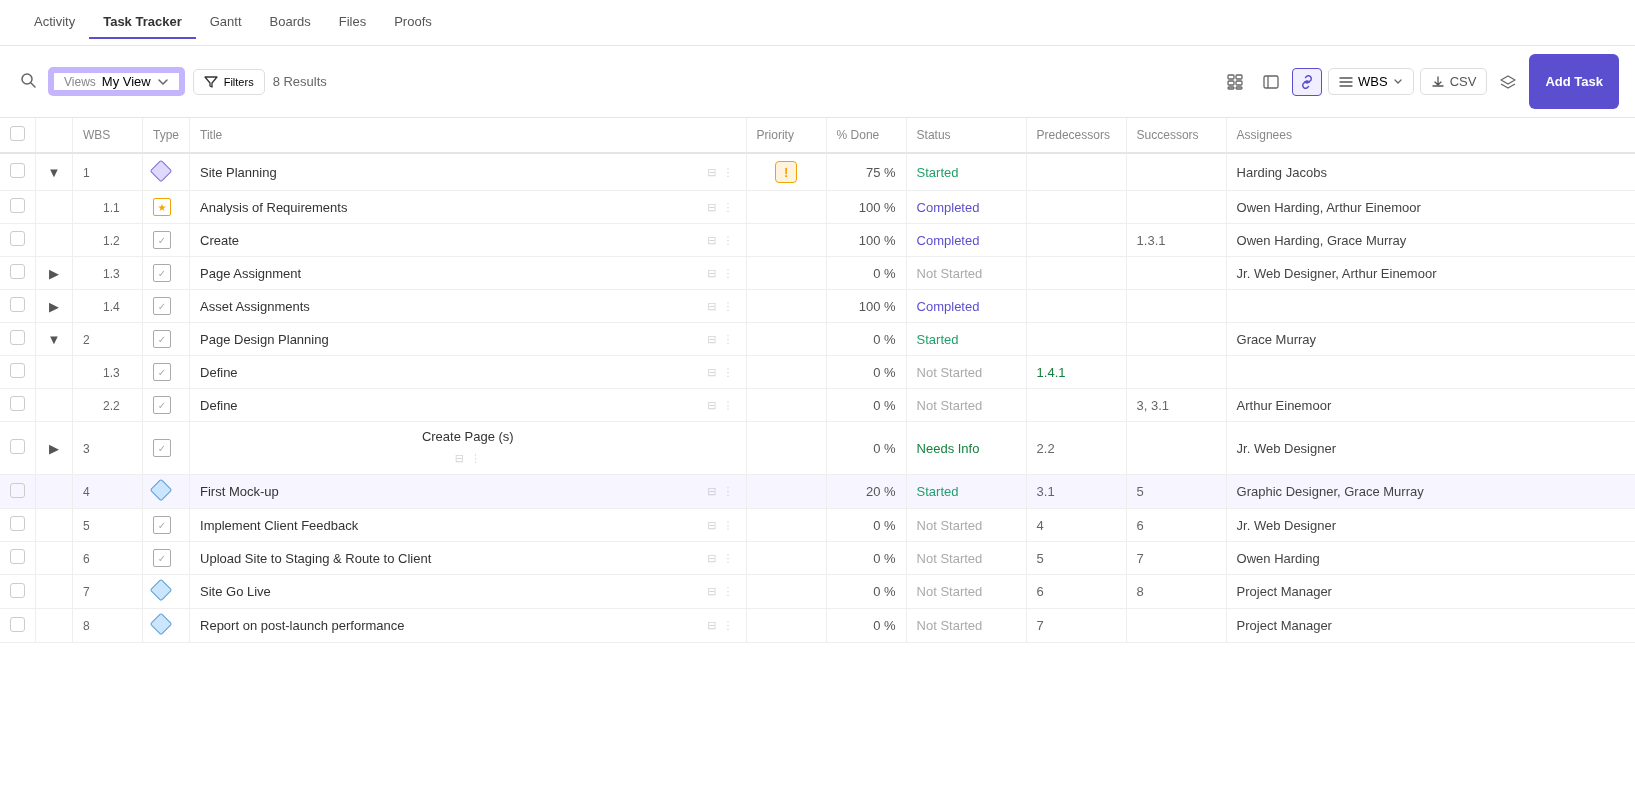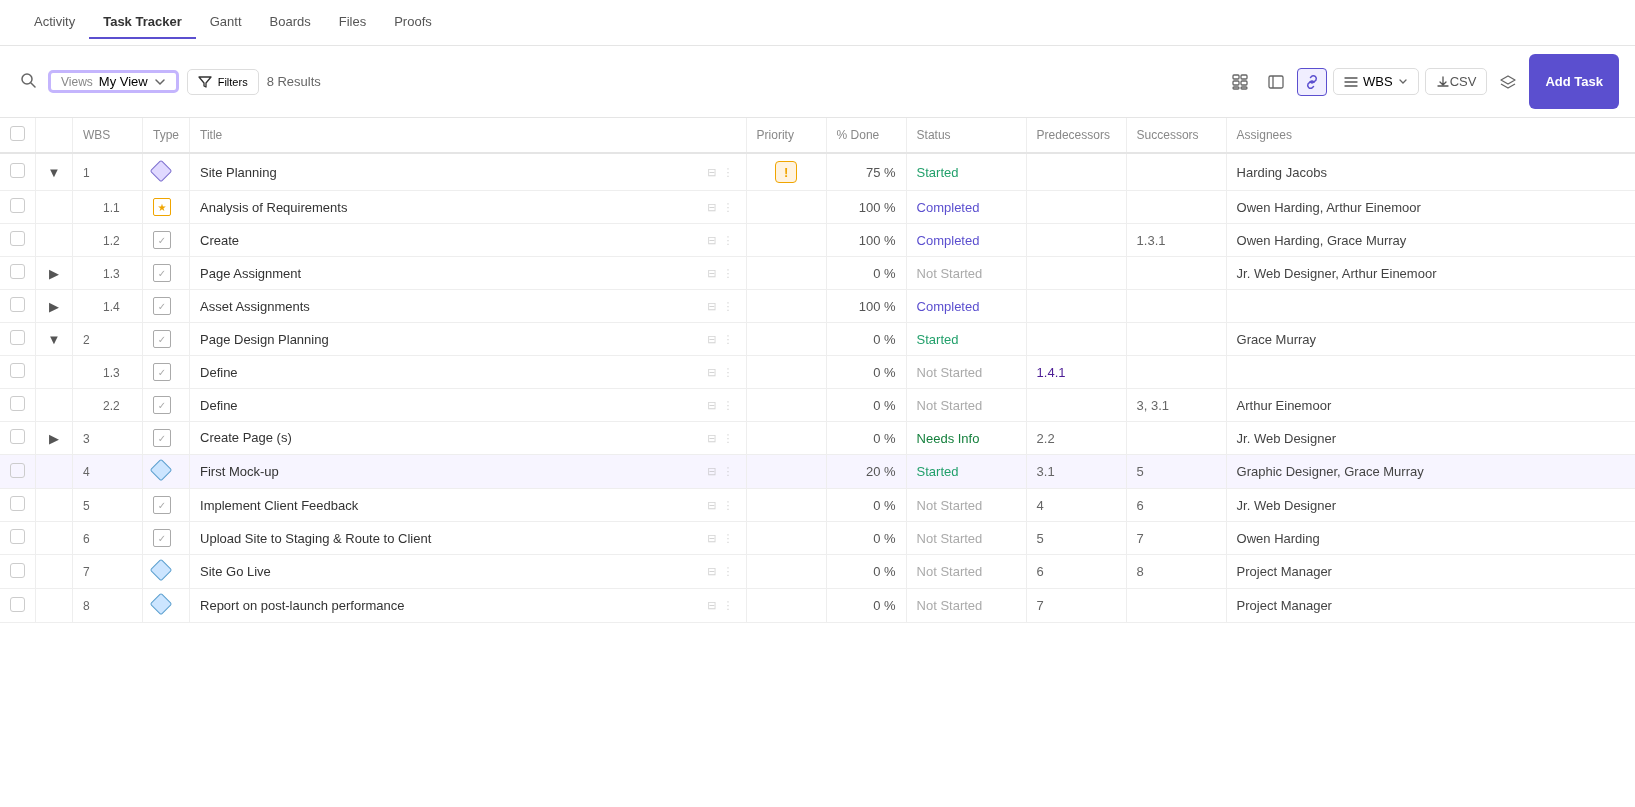--- a/index.html
+++ b/index.html
@@ -1,25 +1,25 @@
 <!DOCTYPE html>
 <html><head>
   <meta charset="utf-8">
   <style>
     * { box-sizing: border-box; margin: 0; padding: 0; }
     body { font-family: -apple-system, BlinkMacSystemFont, 'Segoe UI', sans-serif; font-size: 13px; color: #333; background: #fff; }
     .nav-item { padding: 8px 14px; color: #555; cursor: pointer; border-bottom: 2px solid transparent; }
     .nav-item.active { color: #333; font-weight: 600; border-bottom: 2px solid #5b4fcf; }
     .search-icon-btn { background: none; border: none; cursor: pointer; color: #666; padding: 4px; }
-    .views-btn { display: flex; align-items: center; gap: 6px; border: 3px solid #c4b5fd; border-radius: 5px; padding: 1px 10px; cursor: pointer; background: #fff; font-size: 13px; }
+    .views-btn { display: flex; align-items: center; gap: 6px; border: 6px solid #c4b5fd; border-radius: 5px; padding: 1px 10px; cursor: pointer; background: #fff; font-size: 13px; }
     .filter-btn { display: flex; align-items: center; gap: 6px; border: 1px solid #ddd; border-radius: 5px; padding: 5px 10px; cursor: pointer; background: #fff; font-size: 11px; }
     .icon-btn { background: none; border: 1px solid transparent; border-radius: 4px; padding: 5px 6px; cursor: pointer; color: #555; display: flex; align-items: center; }
     .icon-btn.active { border-color: #5b4fcf; background: #f0eeff; }
     .wbs-btn { display: flex; align-items: center; gap: 5px; border: 1px solid #ddd; border-radius: 5px; padding: 5px 10px; cursor: pointer; background: #fff; font-size: 13px; }
-    .csv-btn { display: flex; align-items: center; border: 1px solid #ddd; border-radius: 5px; padding: 5px 10px; cursor: pointer; background: #fff; font-size: 13px; color: #555; }
+    .csv-btn { display: flex; align-items: center; gap: 5px; border: 1px solid #ddd; border-radius: 5px; padding: 5px 10px; cursor: pointer; background: #fff; font-size: 13px; color: #555; }
     .add-task-btn { background: #5b4fcf; color: #fff; border: none; border-radius: 6px; padding: 20px 16px; cursor: pointer; font-size: 13px; font-weight: 600; }
 
     
     .table-wrap { overflow-x: auto; }
     table { width: 100%; border-collapse: collapse; font-size: 13px; }
     thead tr { border-bottom: 2px solid #e5e5e5; }
     th { padding: 8px 10px; text-align: left; color: #888; font-weight: 500; font-size: 12px; white-space: nowrap; border-right: 1px solid #eee; }
     th:last-child { border-right: none; }
     td { padding: 7px 10px; border-bottom: 1px solid #eee; border-right: 1px solid #eee; vertical-align: middle; white-space: nowrap; }
     td:last-child { border-right: none; }
@@ -371,21 +371,21 @@
         </span>
       </div>
     </td>
     <td class="col-priority" style="text-align:center;">
       
     </td>
     <td class="col-done percent">0 %</td>
     <td class="col-status">
       <span class="status-not-started">Not Started</span>
     </td>
-    <td class="col-pred" style="color:#4c1d95;">1.4.1</td>
+    <td class="col-pred" style="color:#15803d;">1.4.1</td>
     <td class="col-succ" style="color:#666;"></td>
     <td class="col-assign" style="color:#444;"></td>
   </tr>
         <tr>
     <td class="col-check">
       <span class="checkbox"></span>
     </td>
     <td class="col-expand">
       
     </td>
@@ -422,21 +422,21 @@
     <td class="col-expand">
       <span class="expand-icon" style="color:#555;">▶</span>
     </td>
     <td class="col-wbs">
       <span style="padding-left:0px;color:#666;font-size:12px;">3</span>
     </td>
     <td class="col-type">
       <span style="display:inline-flex;align-items:center;justify-content:center;width:18px;height:18px;background:#fff;border:1.5px solid #aaa;border-radius:2px;font-size:10px;color:#aaa;">✓</span>
     </td>
     <td class="col-title">
-      <div style="display:flex;gap:6px;">
+      <div style="display:flex;align-items:center;gap:6px;flex-direction:column;">
         <span style="cursor:pointer;flex:1;">Create Page (s)</span>
         <span style="display:flex;gap:2px;opacity:0.5;">
           <button style="background:none;border:none;cursor:pointer;padding:2px;color:#aaa;font-size:11px;">⊟</button>
           <button style="background:none;border:none;cursor:pointer;padding:2px;color:#aaa;font-size:11px;">⋮</button>
         </span>
       </div>
     </td>
     <td class="col-priority" style="text-align:center;">
       
     </td>

